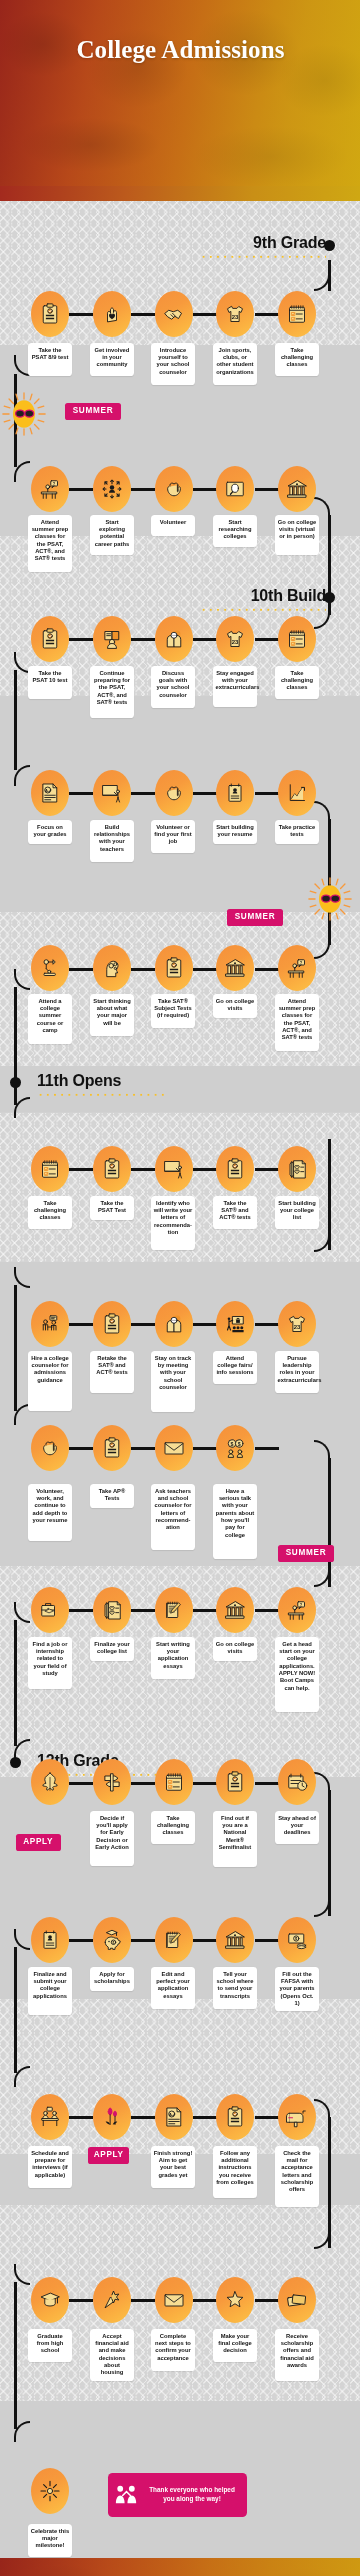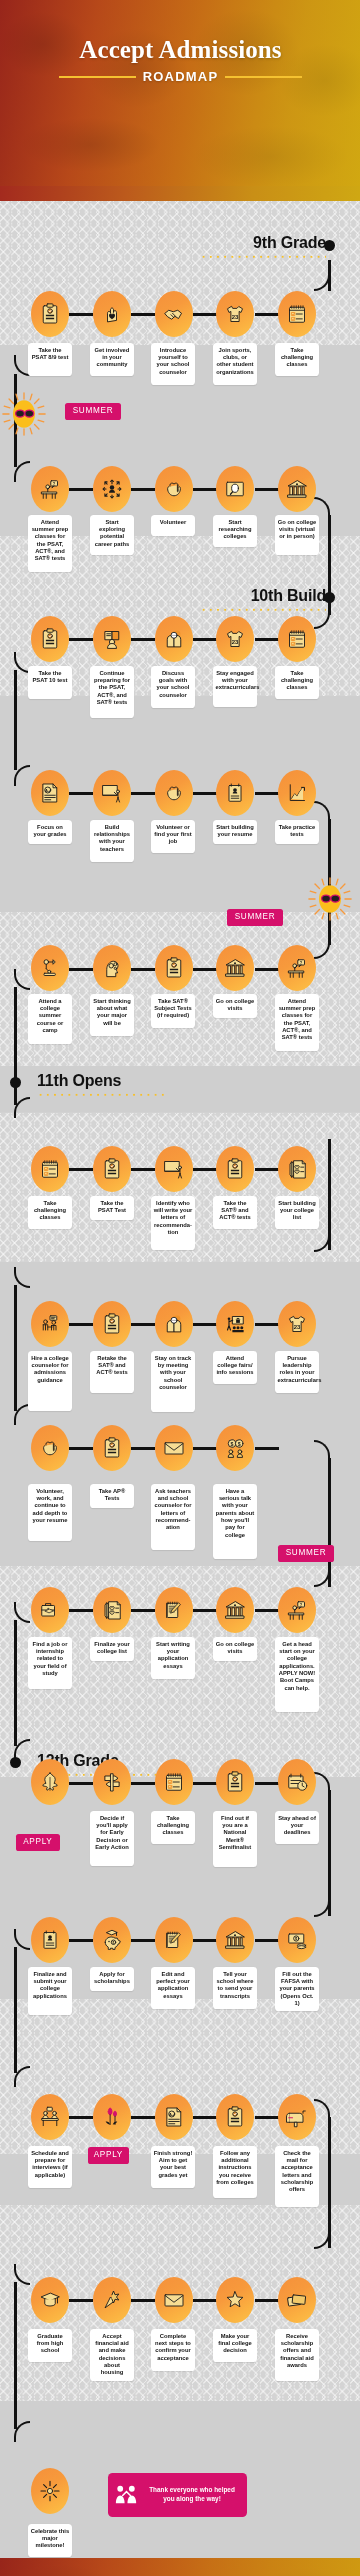--- a/index.html
+++ b/index.html
@@ -93,21 +93,21 @@
   .card{
     position:absolute; background:#fff; border-radius:3.6px;
     padding:3.6px 2.6px; text-align:center;
     font-size:5.8px; line-height:1.27; font-weight:bold; color:#141414;
     box-shadow:0 0.5px 1px rgba(0,0,0,.09);
   }
 
   
   .badge{
     position:absolute; background:#d5106b; color:#fff; border-radius:2.6px;
-    font-size:8.2px; font-weight:normal; letter-spacing:0.7px;
+    font-size:8.2px; font-weight:bold; letter-spacing:0.7px;
     padding:4.1px 7.7px 4.6px; line-height:1;
   }
 
   
   .sun{ position:absolute; width:44px; height:44px; }
 
   
   .thanks{
     position:absolute; background:#d5106b; border-radius:4.6px; color:#fff;
     font-size:6.4px; font-weight:bold; line-height:1.34; text-align:center;
@@ -138,26 +138,21 @@
 </style>
 </head>
 <body>
 
 <div id="root">
 
   <div class="header">
     <div class="header-photo"></div>
     <div class="header-veil"></div>
     <div class="header-inner">
-      <div class="title-main">Accept Admissions</div>
-      <div class="title-sub-row">
-        <div class="title-rule"></div>
-        <div class="title-sub">ROADMAP</div>
-        <div class="title-rule"></div>
-      </div>
+      <div class="title-main">College Admissions</div>
     </div>
     <div class="header-strip"></div>
   </div>
 
   <div class="bg-texture" style="top:201px; height:144px;"></div>
   <div class="bg-plain" style="top:345px; height:191px;"></div>
   <div class="bg-texture" style="top:536px; height:160px;"></div>
   <div class="bg-plain" style="top:696px; height:216px;"></div>
   <div class="bg-texture" style="top:912px; height:155px;"></div>
   <div class="bg-plain" style="top:1066px; height:46px;"></div>

